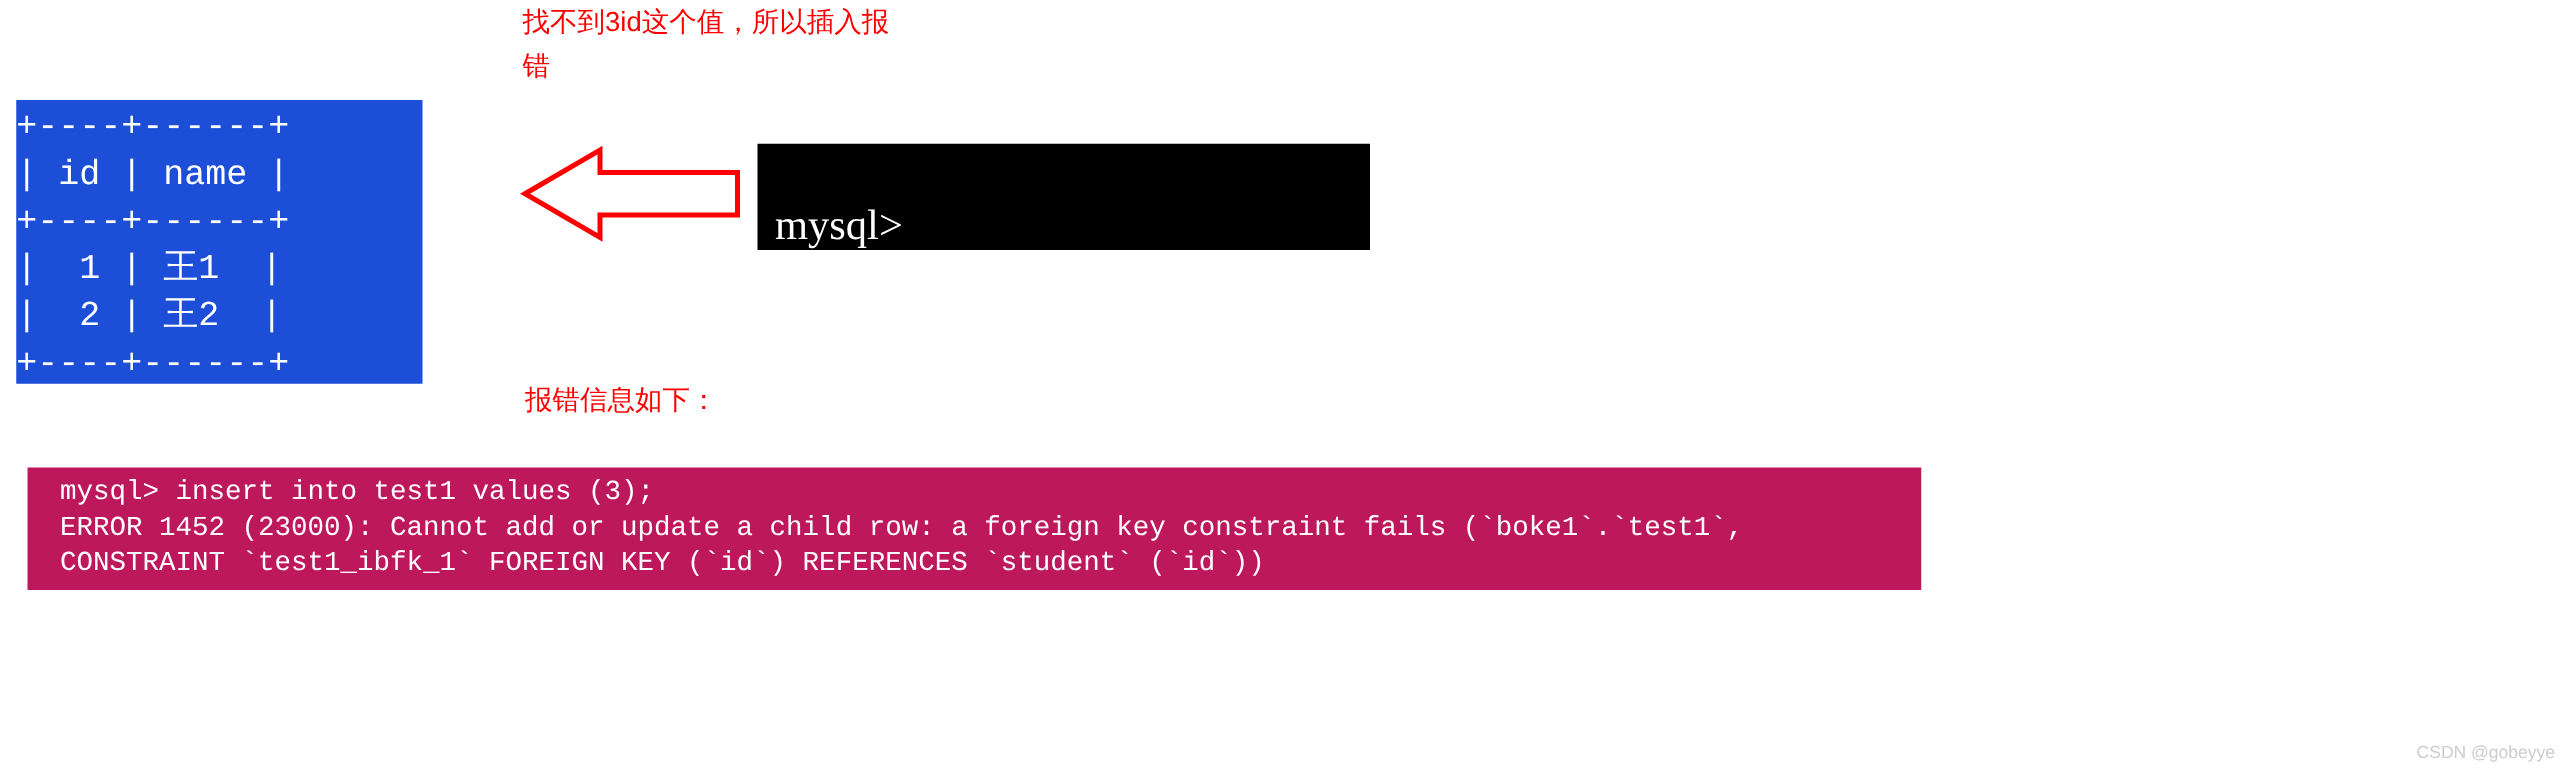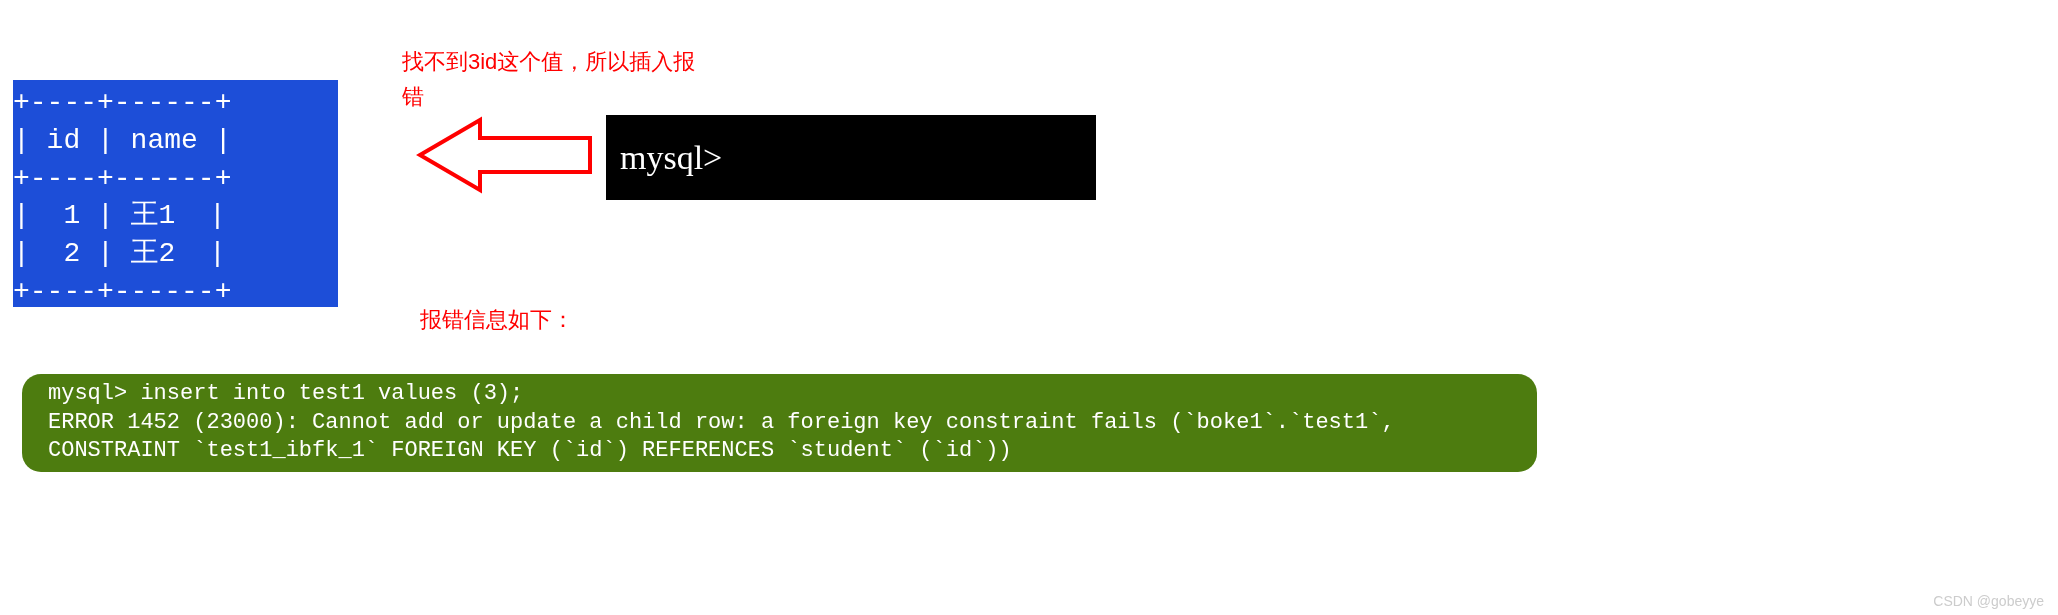--- a/index.html
+++ b/index.html
@@ -12,24 +12,23 @@
     height: 615px;
     position: relative;
   }
   .annotation {
     color: #ff0000;
     font-size: 22px;
     line-height: 1.6;
     position: absolute;
   }
   .note-top {
-    left: 402px;
+    left: 418px;
     top: 0px;
     width: 330px;
-    margin-top: 44px;
   }
   .note-mid {
     left: 420px;
     top: 302px;
     font-family: Liberation Serif, serif;
   }
   .table-box {
     position: absolute;
     left: 13px;
     top: 80px;
@@ -48,45 +47,44 @@
     position: absolute;
     left: 606px;
     top: 115px;
     width: 490px;
     height: 85px;
     background: #000000;
     color: #ffffff;
     font-family: "Times New Roman", serif;
     font-size: 34px;
     display: flex;
-    align-items: center;
+    align-items: flex-end;
     padding: 0 14px;
     font-style: italic;
   }
   .cmd-box .nonitalic { font-style: normal; }
   .arrow {
     position: absolute;
     left: 415px;
     top: 110px;
     width: 180px;
     height: 90px;
   }
   .error-box {
     position: absolute;
     left: 22px;
     top: 374px;
     width: 1515px;
-    background: #4d7c0f;
+    background: #be185d;
     color: #ffffff;
     font-family: "Consolas", "Courier New", monospace;
     font-size: 22px;
     line-height: 1.3;
     padding: 6px 20px 6px 26px;
     white-space: pre-wrap;
-    border-radius: 19px;
   }
   .watermark {
     position: absolute;
     right: 14px;
     bottom: 6px;
     color: #cccccc;
     font-size: 14px;
     font-family: Arial, sans-serif;
   }
 </style>

